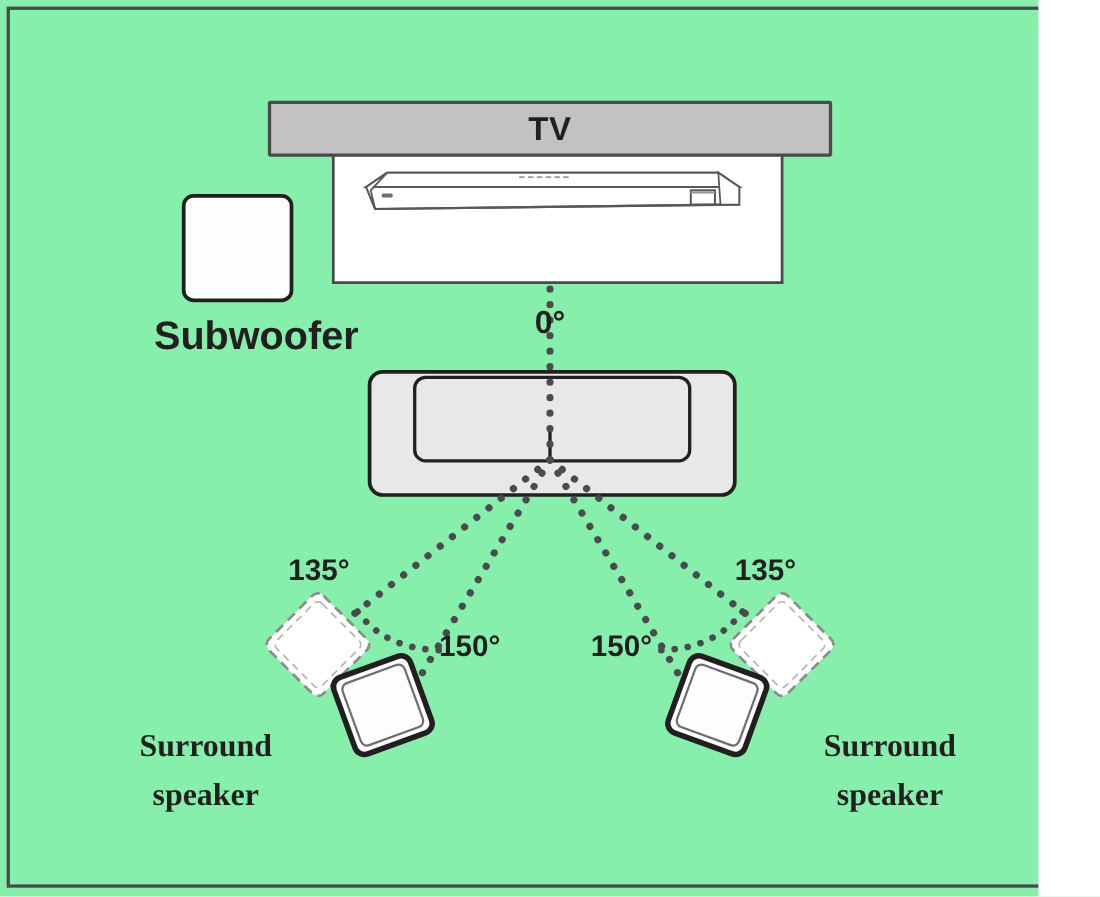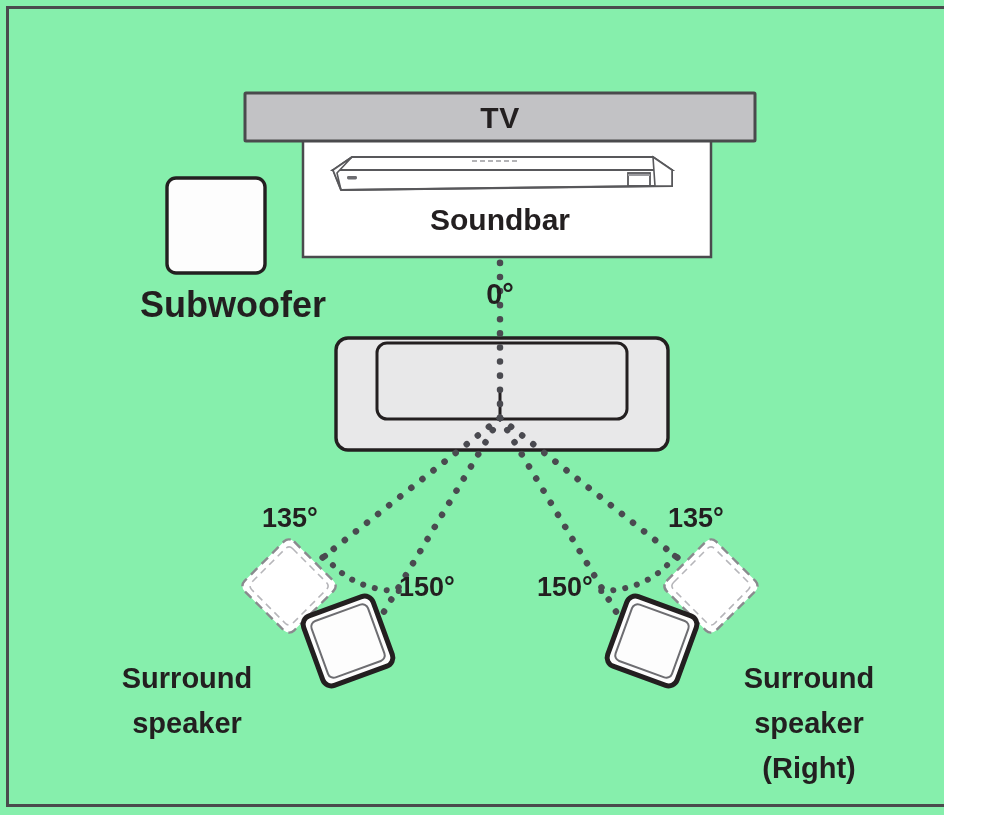--- a/index.html
+++ b/index.html
@@ -79,21 +79,21 @@
     position: absolute;
     width: 270px;
     text-align: center;
     font-size: 29px;
     line-height: 45px;
     font-weight: bold;
     color: #231f20;
   }
   #label-surround-left { left: 52px; top: 656px; }
   #label-surround-right { left: 674px; top: 656px; }
-  .spk-label span { display: block; }
+  .spk-label span { display: block; font-family: Liberation Serif, serif; }
 </style>
 </head>
 <body>
 
 <div id="screen">
 
   <div id="frame-border"></div>
 
   <svg id="diagram" width="1000" height="815" viewBox="0 0 1000 815">
 
@@ -175,21 +175,20 @@
       <g transform="translate(652,641) rotate(20)">
         <rect x="-37" y="-37" width="74" height="74" rx="9" fill="#fdfdfd" stroke="#231f20" stroke-width="5"></rect>
         <rect x="-30" y="-30" width="60" height="60" rx="6" fill="none" stroke="#6d6d71" stroke-width="2"></rect>
       </g>
 
     </g>
   </svg>
 
   <div class="dlabel" id="label-tv">TV</div>
 
-  <div class="dlabel" id="label-soundbar">Soundbar</div>
 
   <div class="dlabel" id="label-subwoofer">Subwoofer</div>
 
   <div class="dlabel" id="label-zero">0°</div>
 
   <div class="dlabel" id="label-135-left">135°</div>
 
   <div class="dlabel" id="label-150-left">150°</div>
 
   <div class="dlabel" id="label-150-right">150°</div>
@@ -197,16 +196,15 @@
   <div class="dlabel" id="label-135-right">135°</div>
 
   <div class="spk-label" id="label-surround-left">
     <span>Surround</span>
     <span>speaker</span>
   </div>
 
   <div class="spk-label" id="label-surround-right">
     <span>Surround</span>
     <span>speaker</span>
-    <span>(Right)</span>
   </div>
 
 </div>
 
 </body></html>

